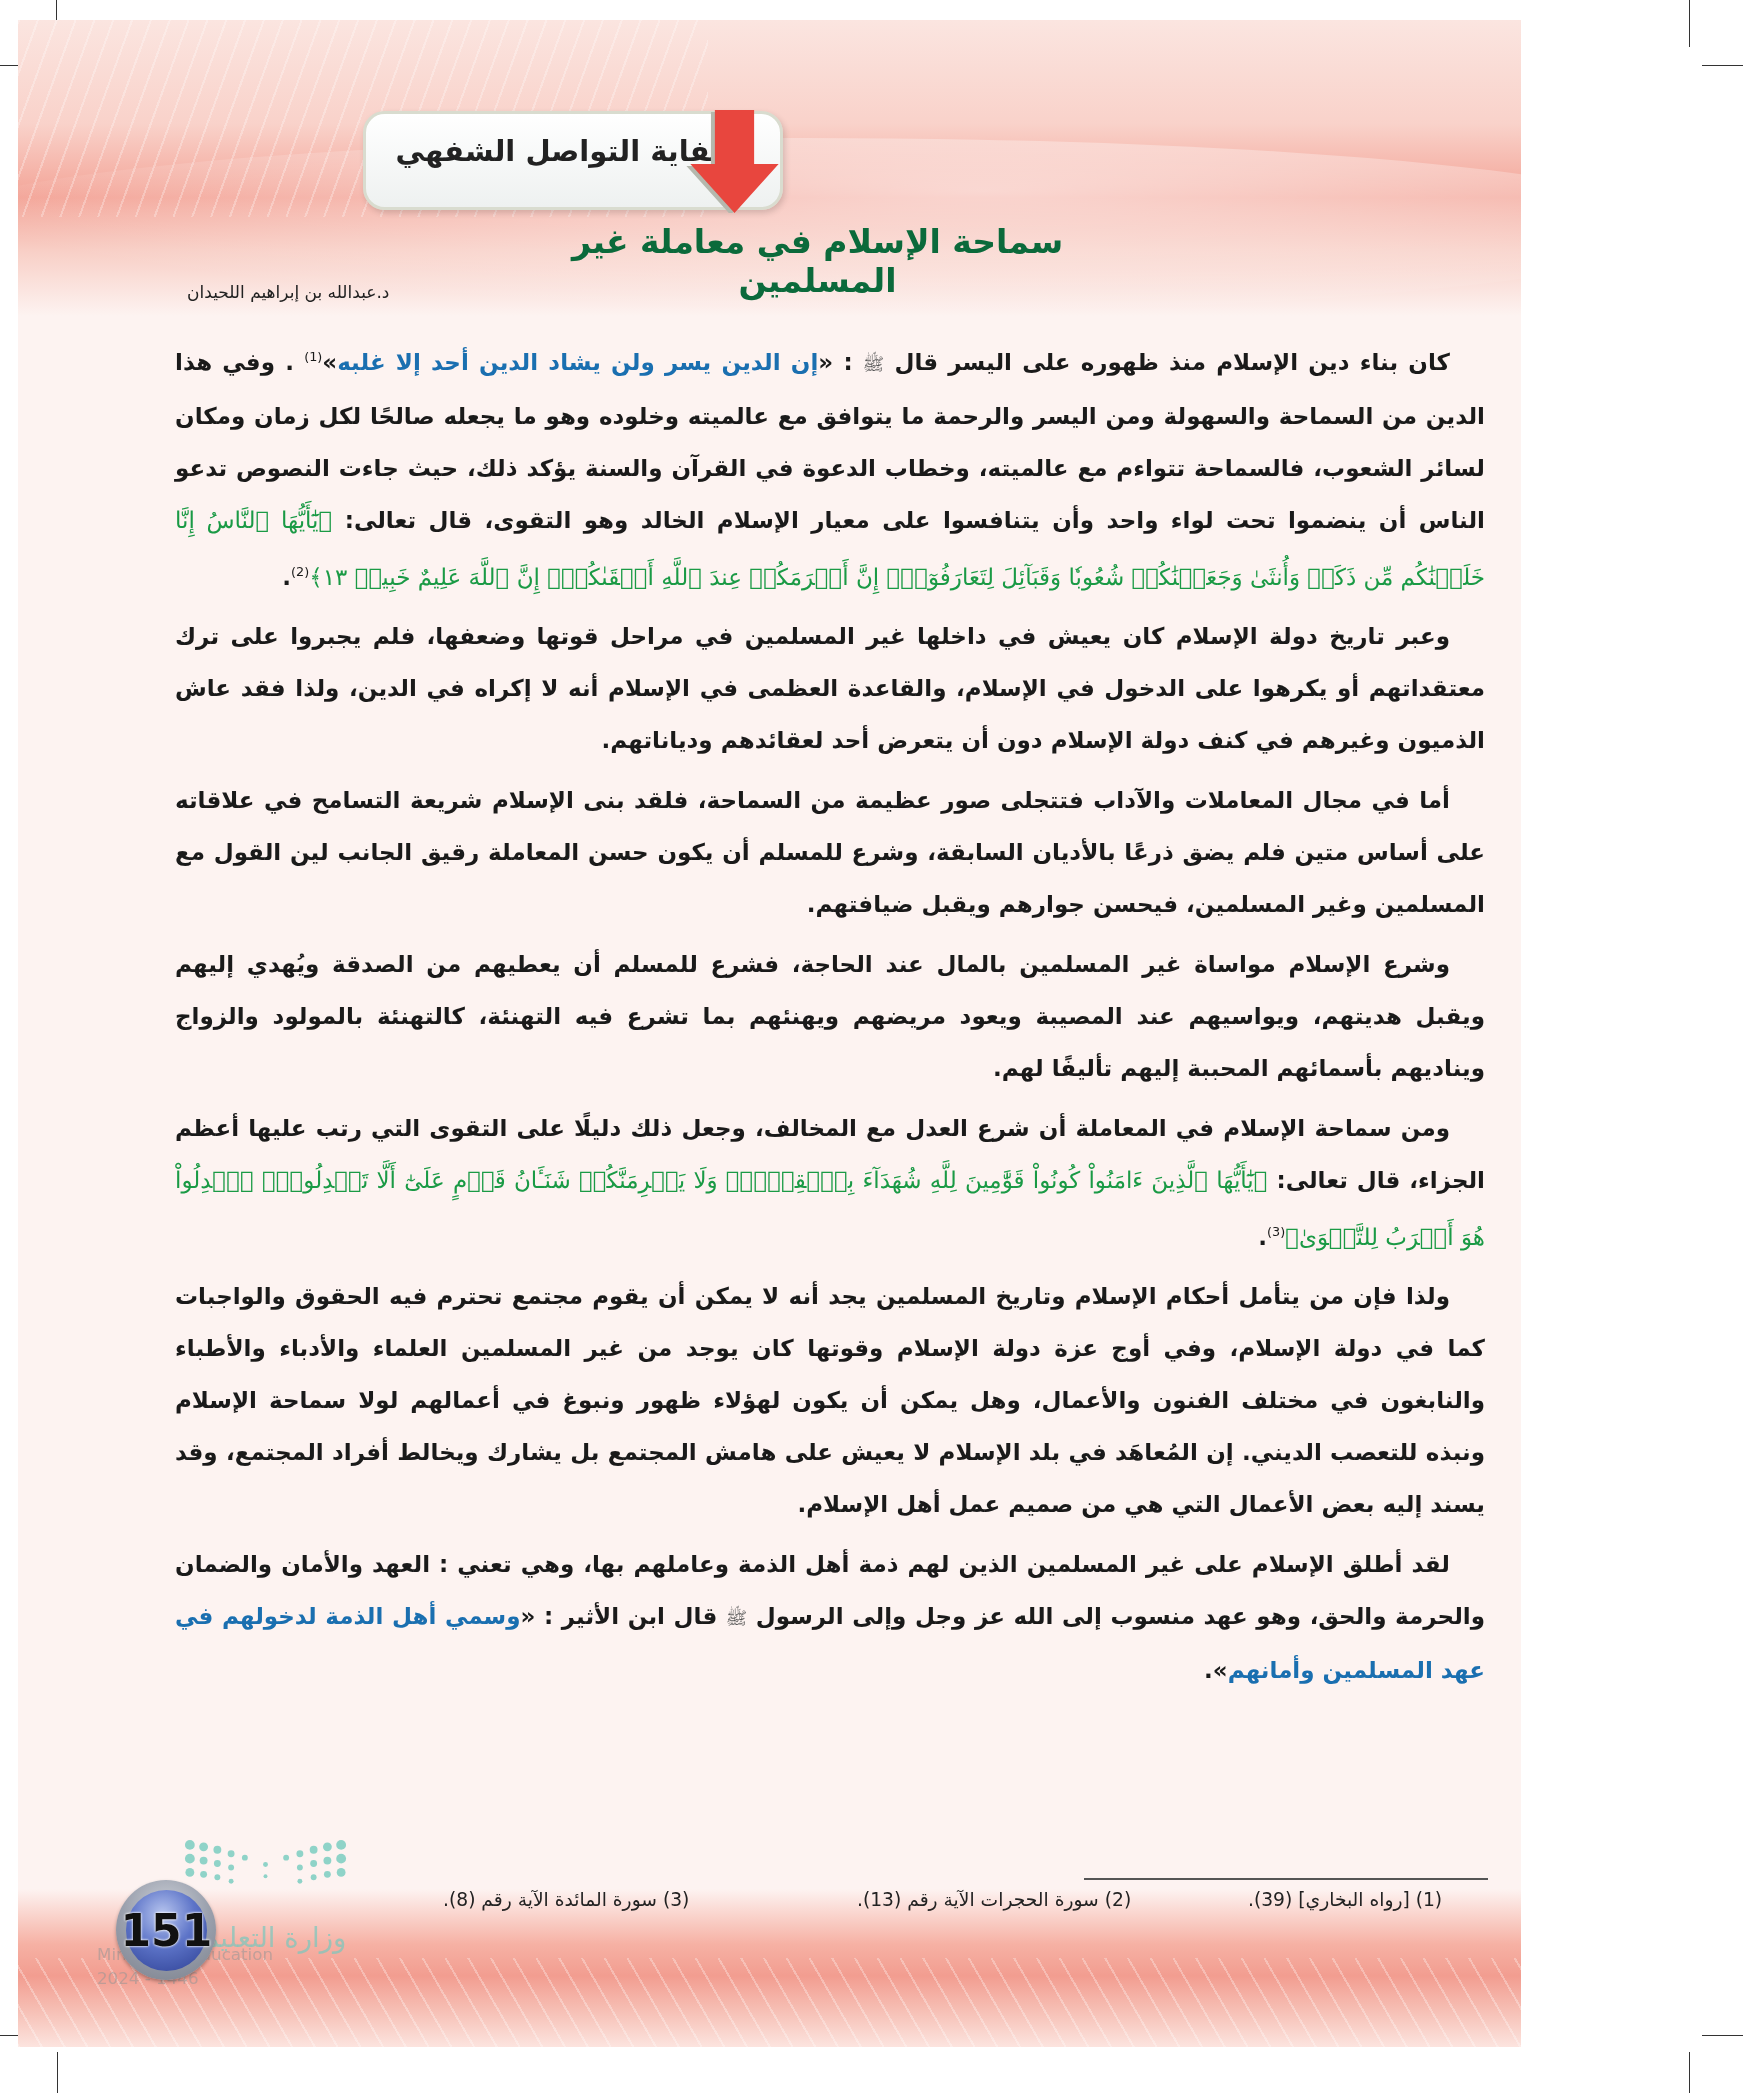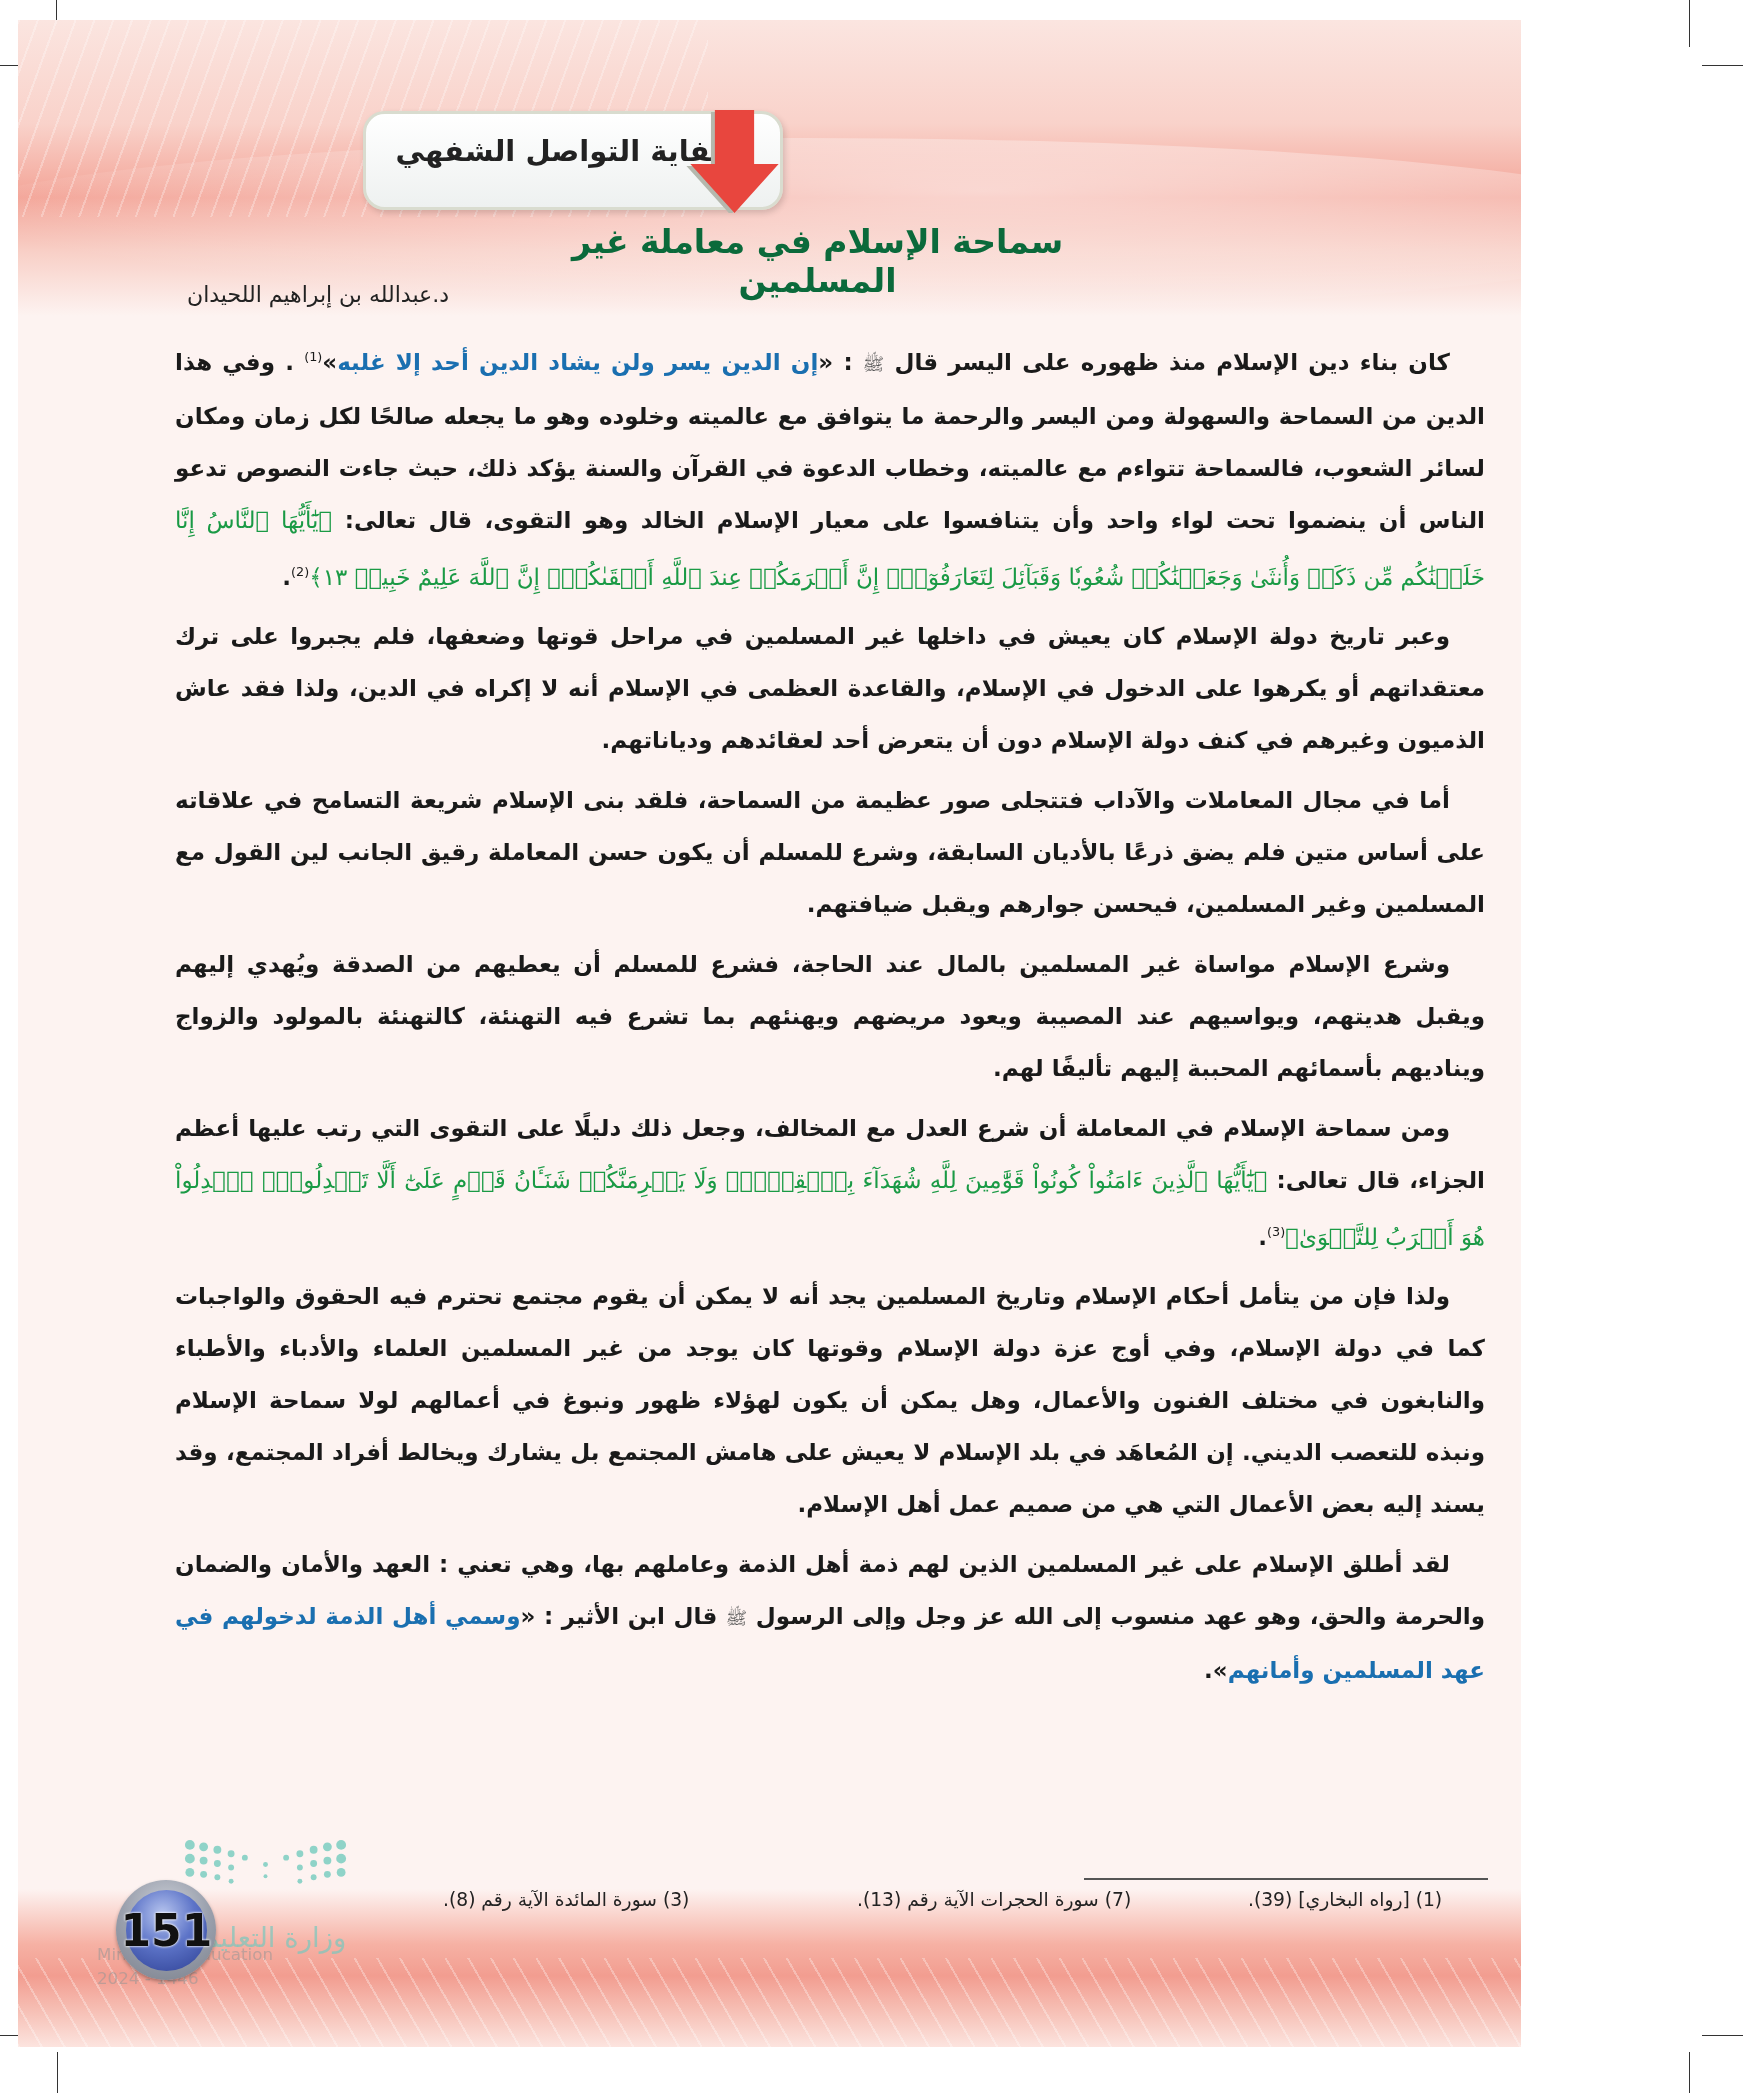--- a/index.html
+++ b/index.html
@@ -49,21 +49,21 @@
     .arrow {
       position: absolute; left: 685px; top: 110px; width: 99px; height: 103px;
     }
 
     .title {
       position: absolute; left: 512px; top: 222px; width: 611px; text-align: center;
       font-family: "DejaVu Sans", sans-serif; font-weight: bold; font-size: 33px; color: #0b6a3b; direction: rtl;
     }
     .author {
       position: absolute; left: 187px; top: 282px; direction: rtl; font-family: "DejaVu Sans", sans-serif;
-      font-size: 22px; color: #222;
+      font-size: 17px; color: #222;
     }
 
     .body {
       position: absolute; left: 175px; top: 331px; width: 1310px; direction: rtl; text-align: justify;
       font-family: "DejaVu Sans", sans-serif; font-weight: bold; font-size: 23px; line-height: 52px; color: #1a1a1a;
     }
     .body p { margin: 0 0 7.9px 0; text-indent: 35px; }
     .blue { color: #1a6fb0; }
     .green { color: #1a9a45; font-weight: normal; font-family: "DejaVu Serif", serif; }
     sup { font-size: 12.8px; font-weight: normal; }
@@ -142,21 +142,21 @@
   <p>ولذا فإن من يتأمل أحكام الإسلام وتاريخ المسلمين يجد أنه لا يمكن أن يقوم مجتمع تحترم فيه الحقوق والواجبات كما في دولة الإسلام، وفي أوج عزة دولة الإسلام وقوتها كان يوجد من غير المسلمين العلماء والأدباء والأطباء والنابغون في مختلف الفنون والأعمال، وهل يمكن أن يكون لهؤلاء ظهور ونبوغ في أعمالهم لولا سماحة الإسلام ونبذه للتعصب الديني. إن المُعاهَد في بلد الإسلام لا يعيش على هامش المجتمع بل يشارك ويخالط أفراد المجتمع، وقد يسند إليه بعض الأعمال التي هي من صميم عمل أهل الإسلام.</p>
   <p>
     <span>لقد أطلق الإسلام على غير المسلمين الذين لهم ذمة أهل الذمة وعاملهم بها، وهي تعني : العهد والأمان والضمان والحرمة والحق، وهو عهد منسوب إلى الله عز وجل وإلى الرسول</span>
     <span class="saw">ﷺ</span>
     <span>قال ابن الأثير : «</span><span class="blue">وسمي أهل الذمة لدخولهم في عهد المسلمين وأمانهم</span><span>».</span>
   </p>
 </div>
 
 <div class="fn-rule"></div>
 <div class="fn" style="left:1248px;">(1) [رواه البخاري] (39).</div>
-<div class="fn" style="left:857px;">(7) سورة الحجرات الآية رقم (13).</div>
+<div class="fn" style="left:857px;">(2) سورة الحجرات الآية رقم (13).</div>
 <div class="fn" style="left:443px;">(3) سورة المائدة الآية رقم (8).</div>
 
 <svg class="dots" viewBox="0 0 170 60">
   <g fill="#8fd3c8">
     <circle cx="8" cy="8" r="5"></circle>
       <circle cx="22" cy="10" r="4.5"></circle>
       <circle cx="36" cy="13" r="4"></circle>
       <circle cx="50" cy="17" r="3.5"></circle>
       <circle cx="64" cy="21" r="3"></circle>
     <circle cx="8" cy="22" r="5"></circle>

